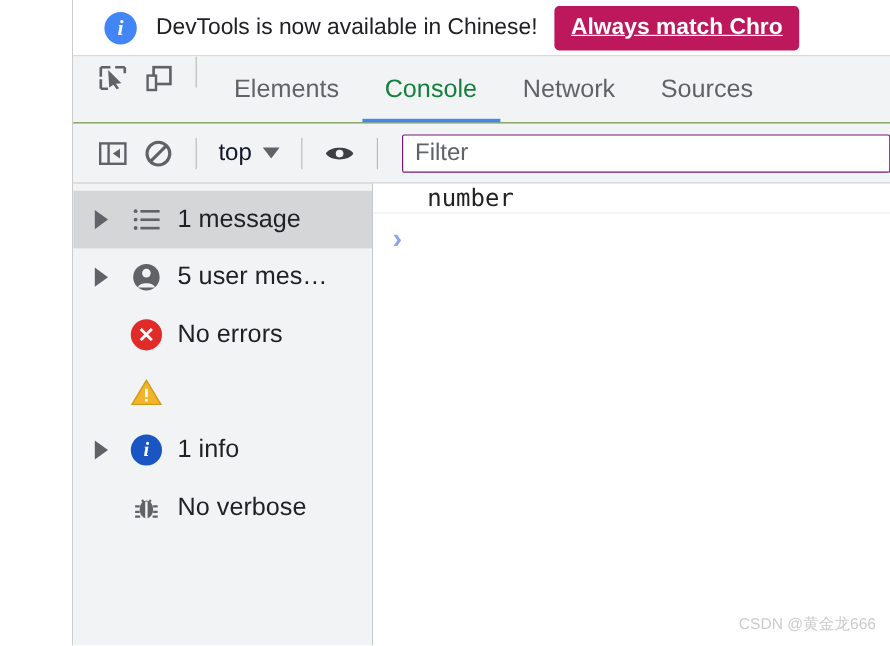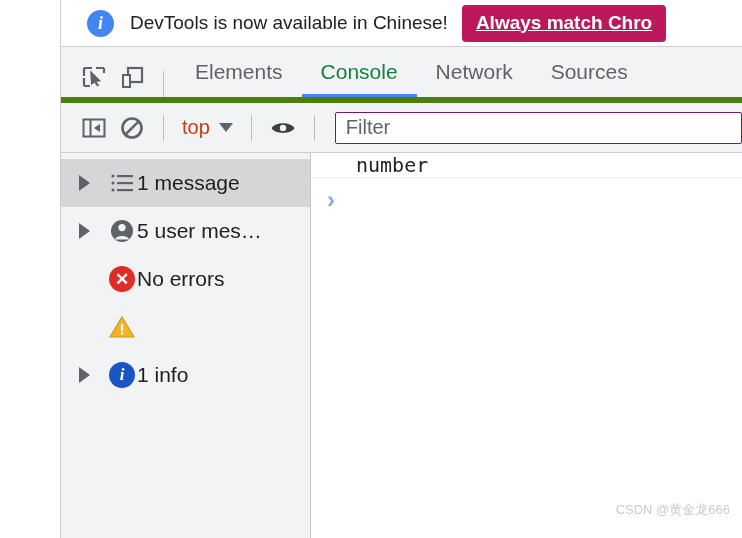--- a/index.html
+++ b/index.html
@@ -81,23 +81,23 @@
     cursor: pointer;
     text-decoration: underline;
   }
 
   
   .tabbar {
     position: relative;
     height: 56px;
     min-height: 56px;
     background: #f1f3f4;
-    border-bottom: 6px solid #4d7c0f;
-    display: flex;
-    align-items: flex-end;
+    border-bottom: 1px solid #4d7c0f;
+    display: flex;
+    align-items: flex-start;
     padding-left: 14px;
     overflow: hidden;
   }
   .tool-btn {
     width: 38px;
     height: 38px;
     display: flex;
     align-items: center;
     justify-content: center;
     flex: none;
@@ -144,21 +144,21 @@
     display: flex;
     align-items: center;
     padding-left: 14px;
     overflow: hidden;
   }
   .ctx-select {
     display: flex;
     align-items: center;
     gap: 9px;
     font-size: 20px;
-    color: #c2410c;
+    color: #0f172a;
     padding: 2px 6px;
     cursor: pointer;
     flex: none;
   }
   .caret {
     width: 0; height: 0;
     border-left: 7px solid transparent;
     border-right: 7px solid transparent;
     border-top: 9px solid #5f6368;
   }
@@ -218,21 +218,21 @@
   }
   .side-icon {
     width: 30px;
     margin-left: 12px;
     flex: none;
     display: flex;
     align-items: center;
     justify-content: center;
   }
   .side-label {
-    margin-left: 0;
+    margin-left: 11px;
     font-size: 21px;
     color: #202124;
     white-space: nowrap;
     overflow: hidden;
   }
 
   
   .dot-icon {
     width: 26px; height: 26px;
     border-radius: 50%;
@@ -272,21 +272,21 @@
     color: #8ba7e8;
     font-size: 24px;
     font-weight: bold;
     font-family: "Liberation Sans", sans-serif;
     line-height: 1;
   }
 
   .watermark {
     position: absolute;
     right: 12px;
-    bottom: 19px;
+    bottom: 9px;
     font-size: 13px;
     color: #c9cbcd;
     white-space: nowrap;
     font-family: "Liberation Sans", sans-serif;
   }
 </style>
 </head>
 <body>
 
 <div id="root">
@@ -422,20 +422,33 @@
         <div class="side-row">
           <span class="twisty">
               <i class="twisty-tri"></i>
             </span>
           <span class="side-icon">
             <span class="dot-icon dot-info">i</span>
           </span>
           <span class="side-label">1 info</span>
         </div>
 
+        <div class="side-row">
+          <span class="twisty"></span>
+          <span class="side-icon">
+            <svg width="24" height="24" viewBox="0 0 24 24">
+              <ellipse cx="12" cy="13.5" rx="5.6" ry="7.4" fill="#5f6368"></ellipse>
+              <rect x="11" y="7" width="2" height="14" fill="#f1f3f4"></rect>
+              <path d="M8.4 5.6 L10 8 M15.6 5.6 L14 8" stroke="#5f6368" stroke-width="1.8" fill="none"></path>
+              <path d="M2.6 11 H6.4 M2.6 15.5 H6.4 M2.6 19.5 H6.8" stroke="#5f6368" stroke-width="1.8"></path>
+              <path d="M21.4 11 H17.6 M21.4 15.5 H17.6 M21.4 19.5 H17.2" stroke="#5f6368" stroke-width="1.8"></path>
+            </svg>
+          </span>
+          <span class="side-label">No verbose</span>
+        </div>
       </div>
 
       <div class="console">
 
         <div class="msg-row">
           <span class="msg-text">number</span>
         </div>
 
         <div class="prompt-row">
           <span class="prompt-chevron">›</span>

